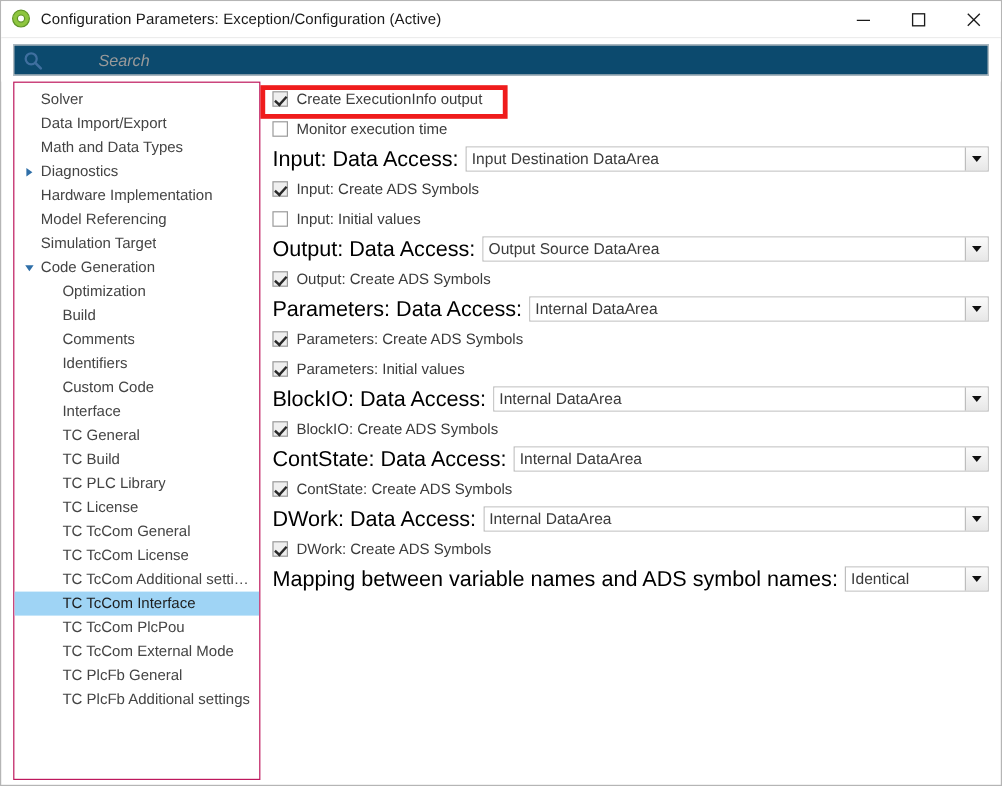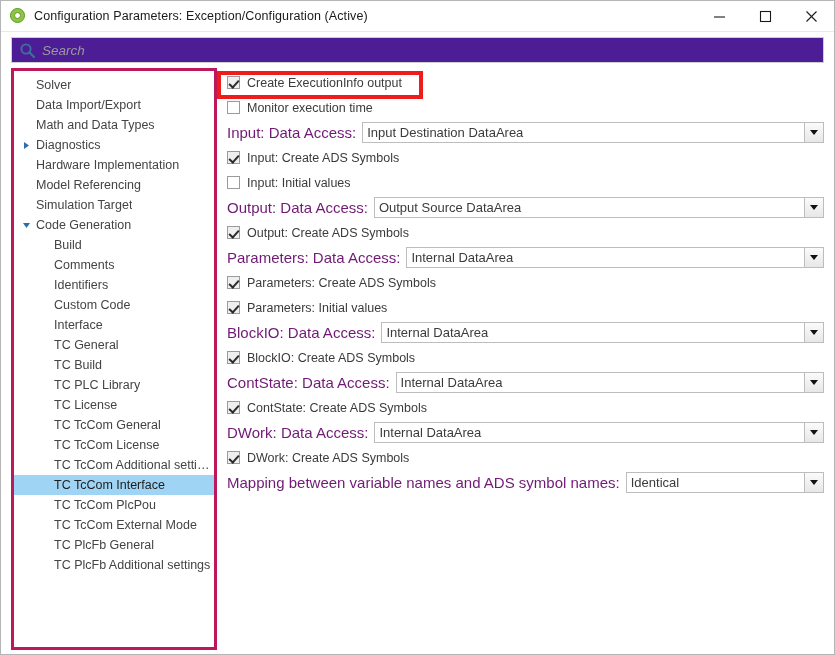--- a/index.html
+++ b/index.html
@@ -66,24 +66,25 @@
 
   
   #searchwrap {
     flex: 0 0 36px;
     padding: 5px 10px 5px 10px;
     background: #ffffff;
   }
   #searchbox {
     height: 26px;
     border: 1px solid #cfcfcf;
-    background: #4c1d95;
+    background: #0c4a6e;
     display: flex;
     align-items: center;
     padding-left: 7px;
+    gap: 40px;
   }
   #search-icon { flex: 0 0 17px; margin-right: 6px; display:block; }
   #search-input {
     border: 0; outline: 0;
     font-family: "Liberation Sans", sans-serif;
     font-size: 13.5px;
     font-style: italic;
     color: #999999;
     background: transparent;
     width: 100%;
@@ -96,21 +97,21 @@
     flex: 1 1 auto;
     display: flex;
     padding: 0 10px 0 10px;
     min-height: 0;
   }
 
   
   #tree {
     flex: 0 0 206px;
     width: 206px;
-    border: 3px solid #be185d;
+    border: 1px solid #be185d;
     background: #ffffff;
     overflow: hidden;
     padding-top: 4px;
     margin-bottom: 4px;
   }
   .tnode {
     height: 20px;
     display: flex;
     align-items: center;
     font-size: 12.5px;
@@ -163,22 +164,22 @@
     transform: rotate(42deg);
   }
   .cblabel {
     font-size: 12.5px;
     color: #3b3b3b;
     white-space: nowrap;
   }
 
   
   .ddlabel {
-    font-size: 15px;
-    color: #701a75;
+    font-size: 18px;
+    color: #000000;
     white-space: nowrap;
     margin-right: 6px;
   }
   .combo {
     flex: 1 1 auto;
     height: 21px;
     display: flex;
     min-width: 0;
     border: 1px solid #bdbdbd;
     background: #ffffff;
@@ -319,20 +320,24 @@
         <div class="tnode d1">
           <span class="tw">
             <svg width="9" height="9" viewBox="0 0 9 9">
               <path d="M1 2 L8 2 L4.5 7 Z" fill="#2f6fa8"></path>
             </svg>
           </span>
           <span class="lbl" style="margin-left: 4px;">Code Generation</span>
         </div>
         <div class="tnode d2">
           <span class="tw"></span>
+          <span class="lbl" style="margin-left: 4px;">Optimization</span>
+        </div>
+        <div class="tnode d2">
+          <span class="tw"></span>
           <span class="lbl" style="margin-left: 4px;">Build</span>
         </div>
         <div class="tnode d2">
           <span class="tw"></span>
           <span class="lbl" style="margin-left: 4px;">Comments</span>
         </div>
         <div class="tnode d2">
           <span class="tw"></span>
           <span class="lbl" style="margin-left: 4px;">Identifiers</span>
         </div>

